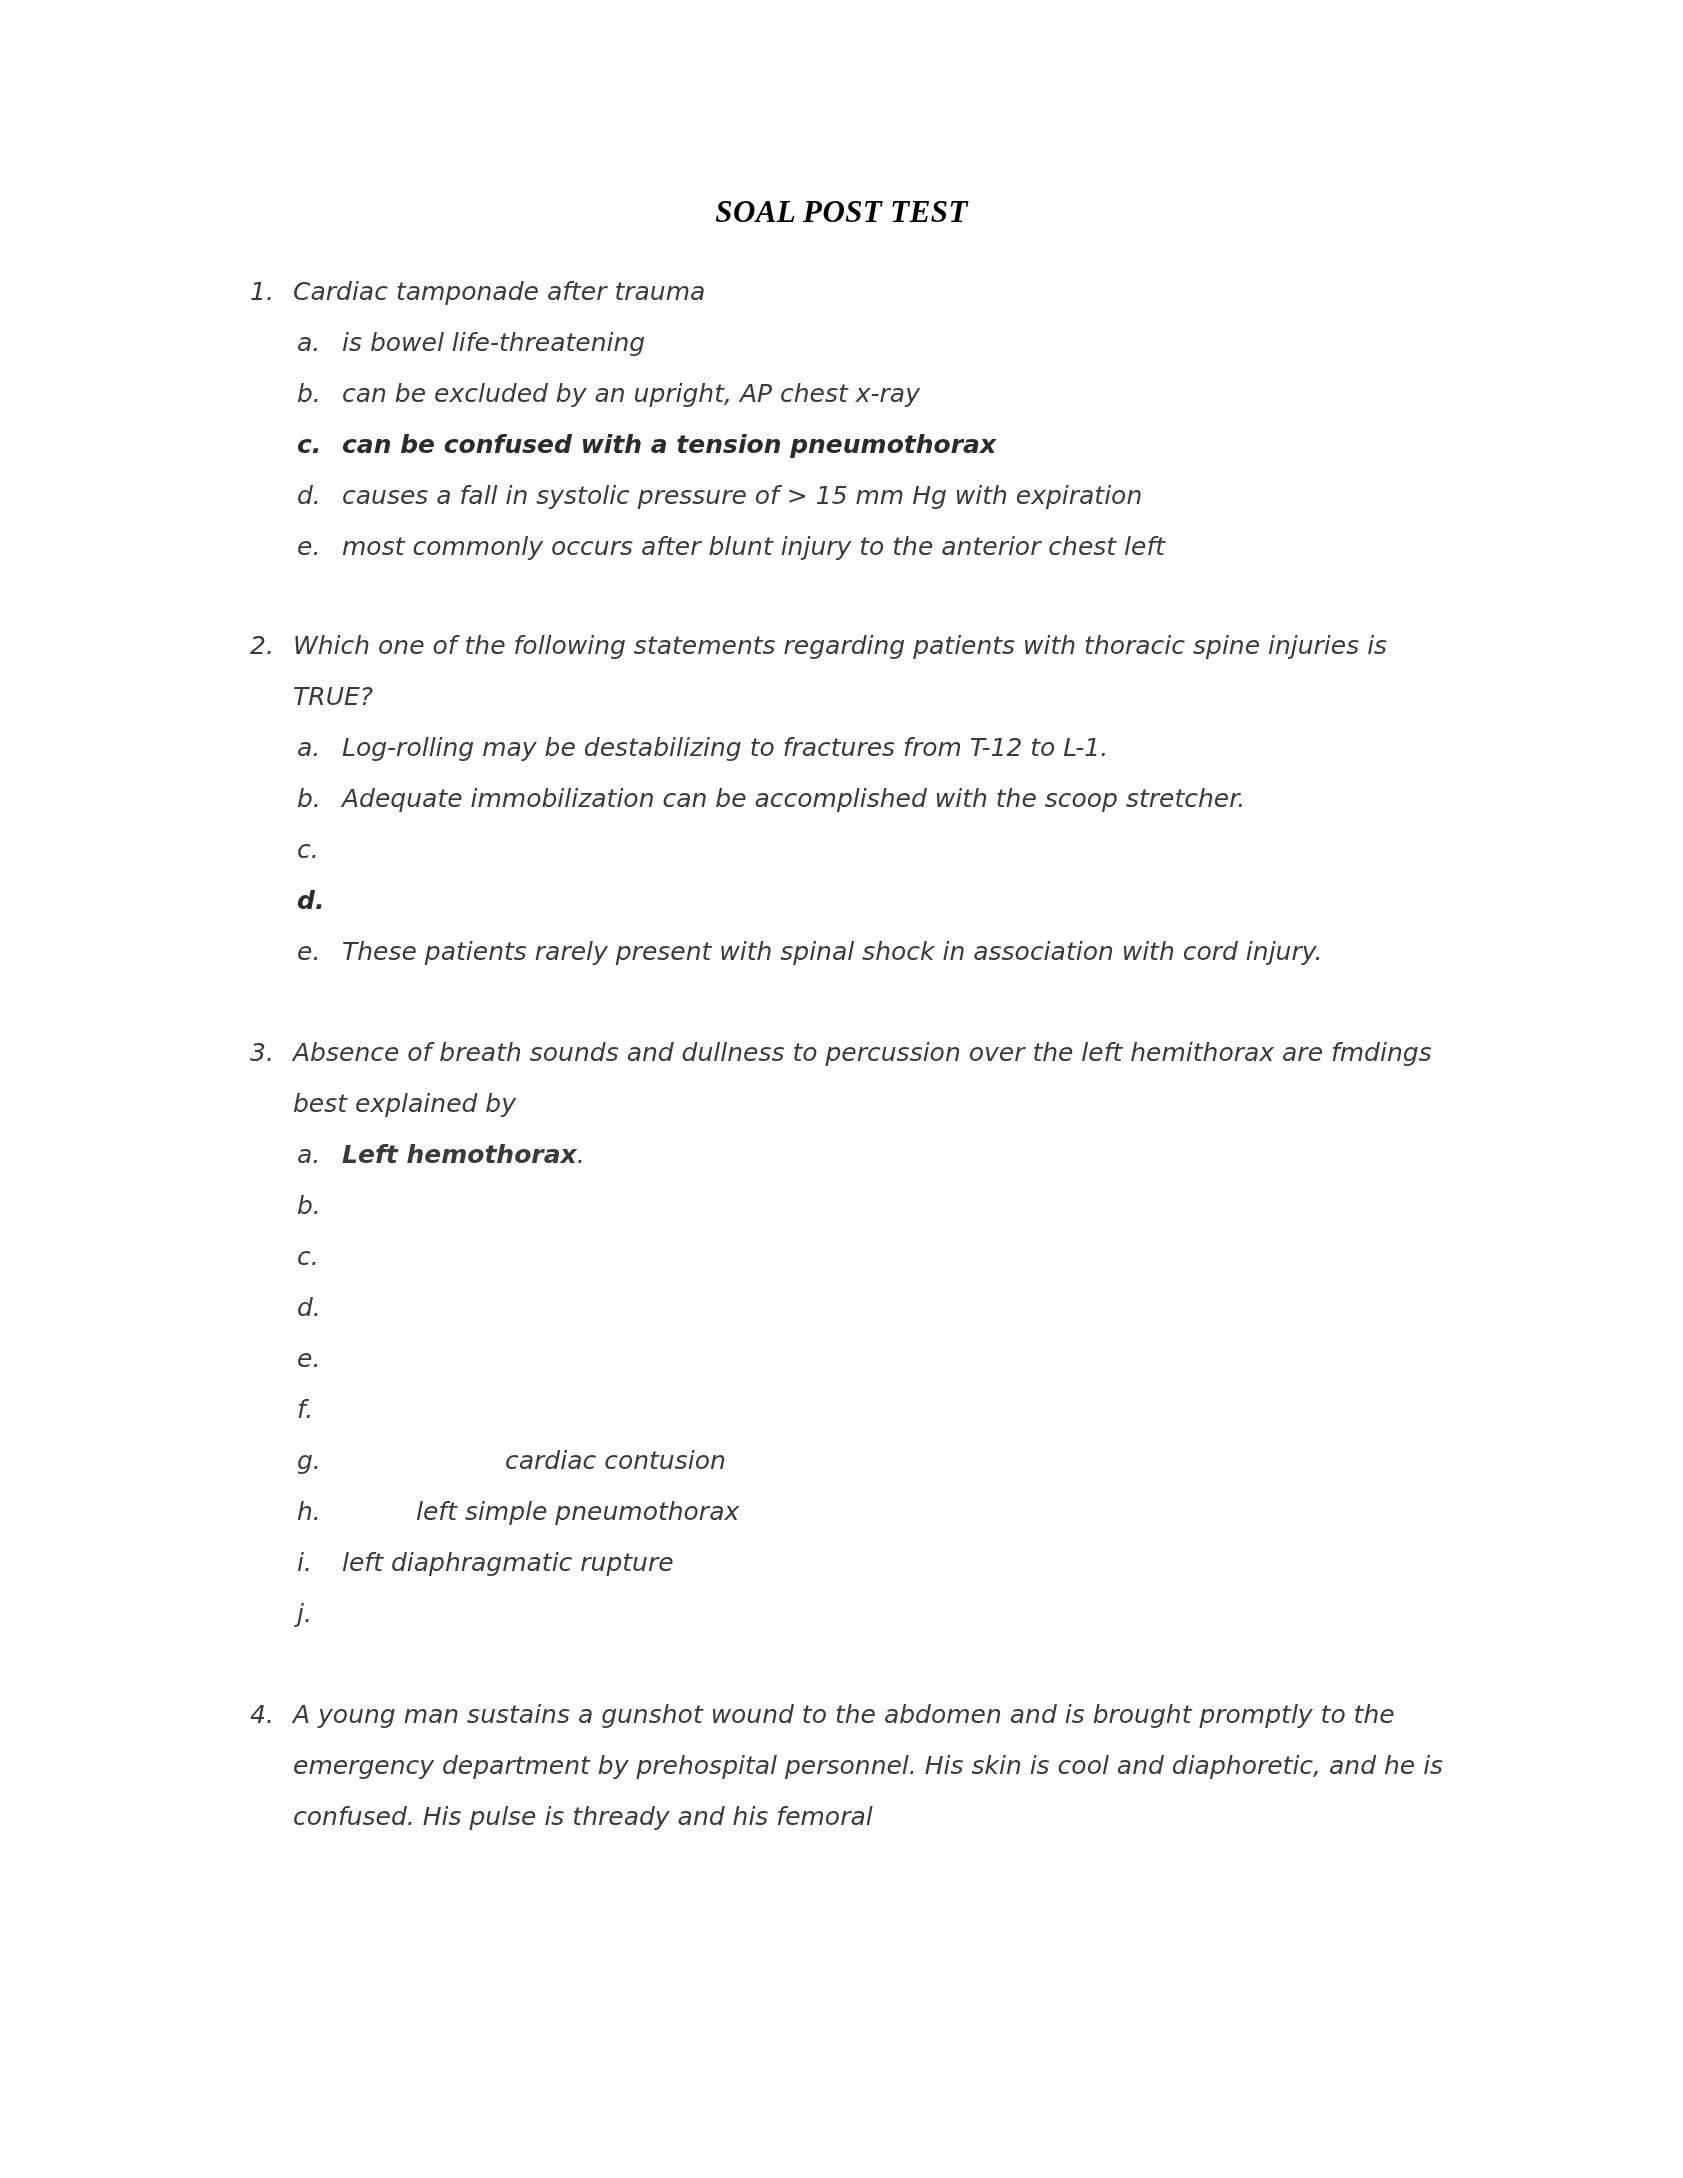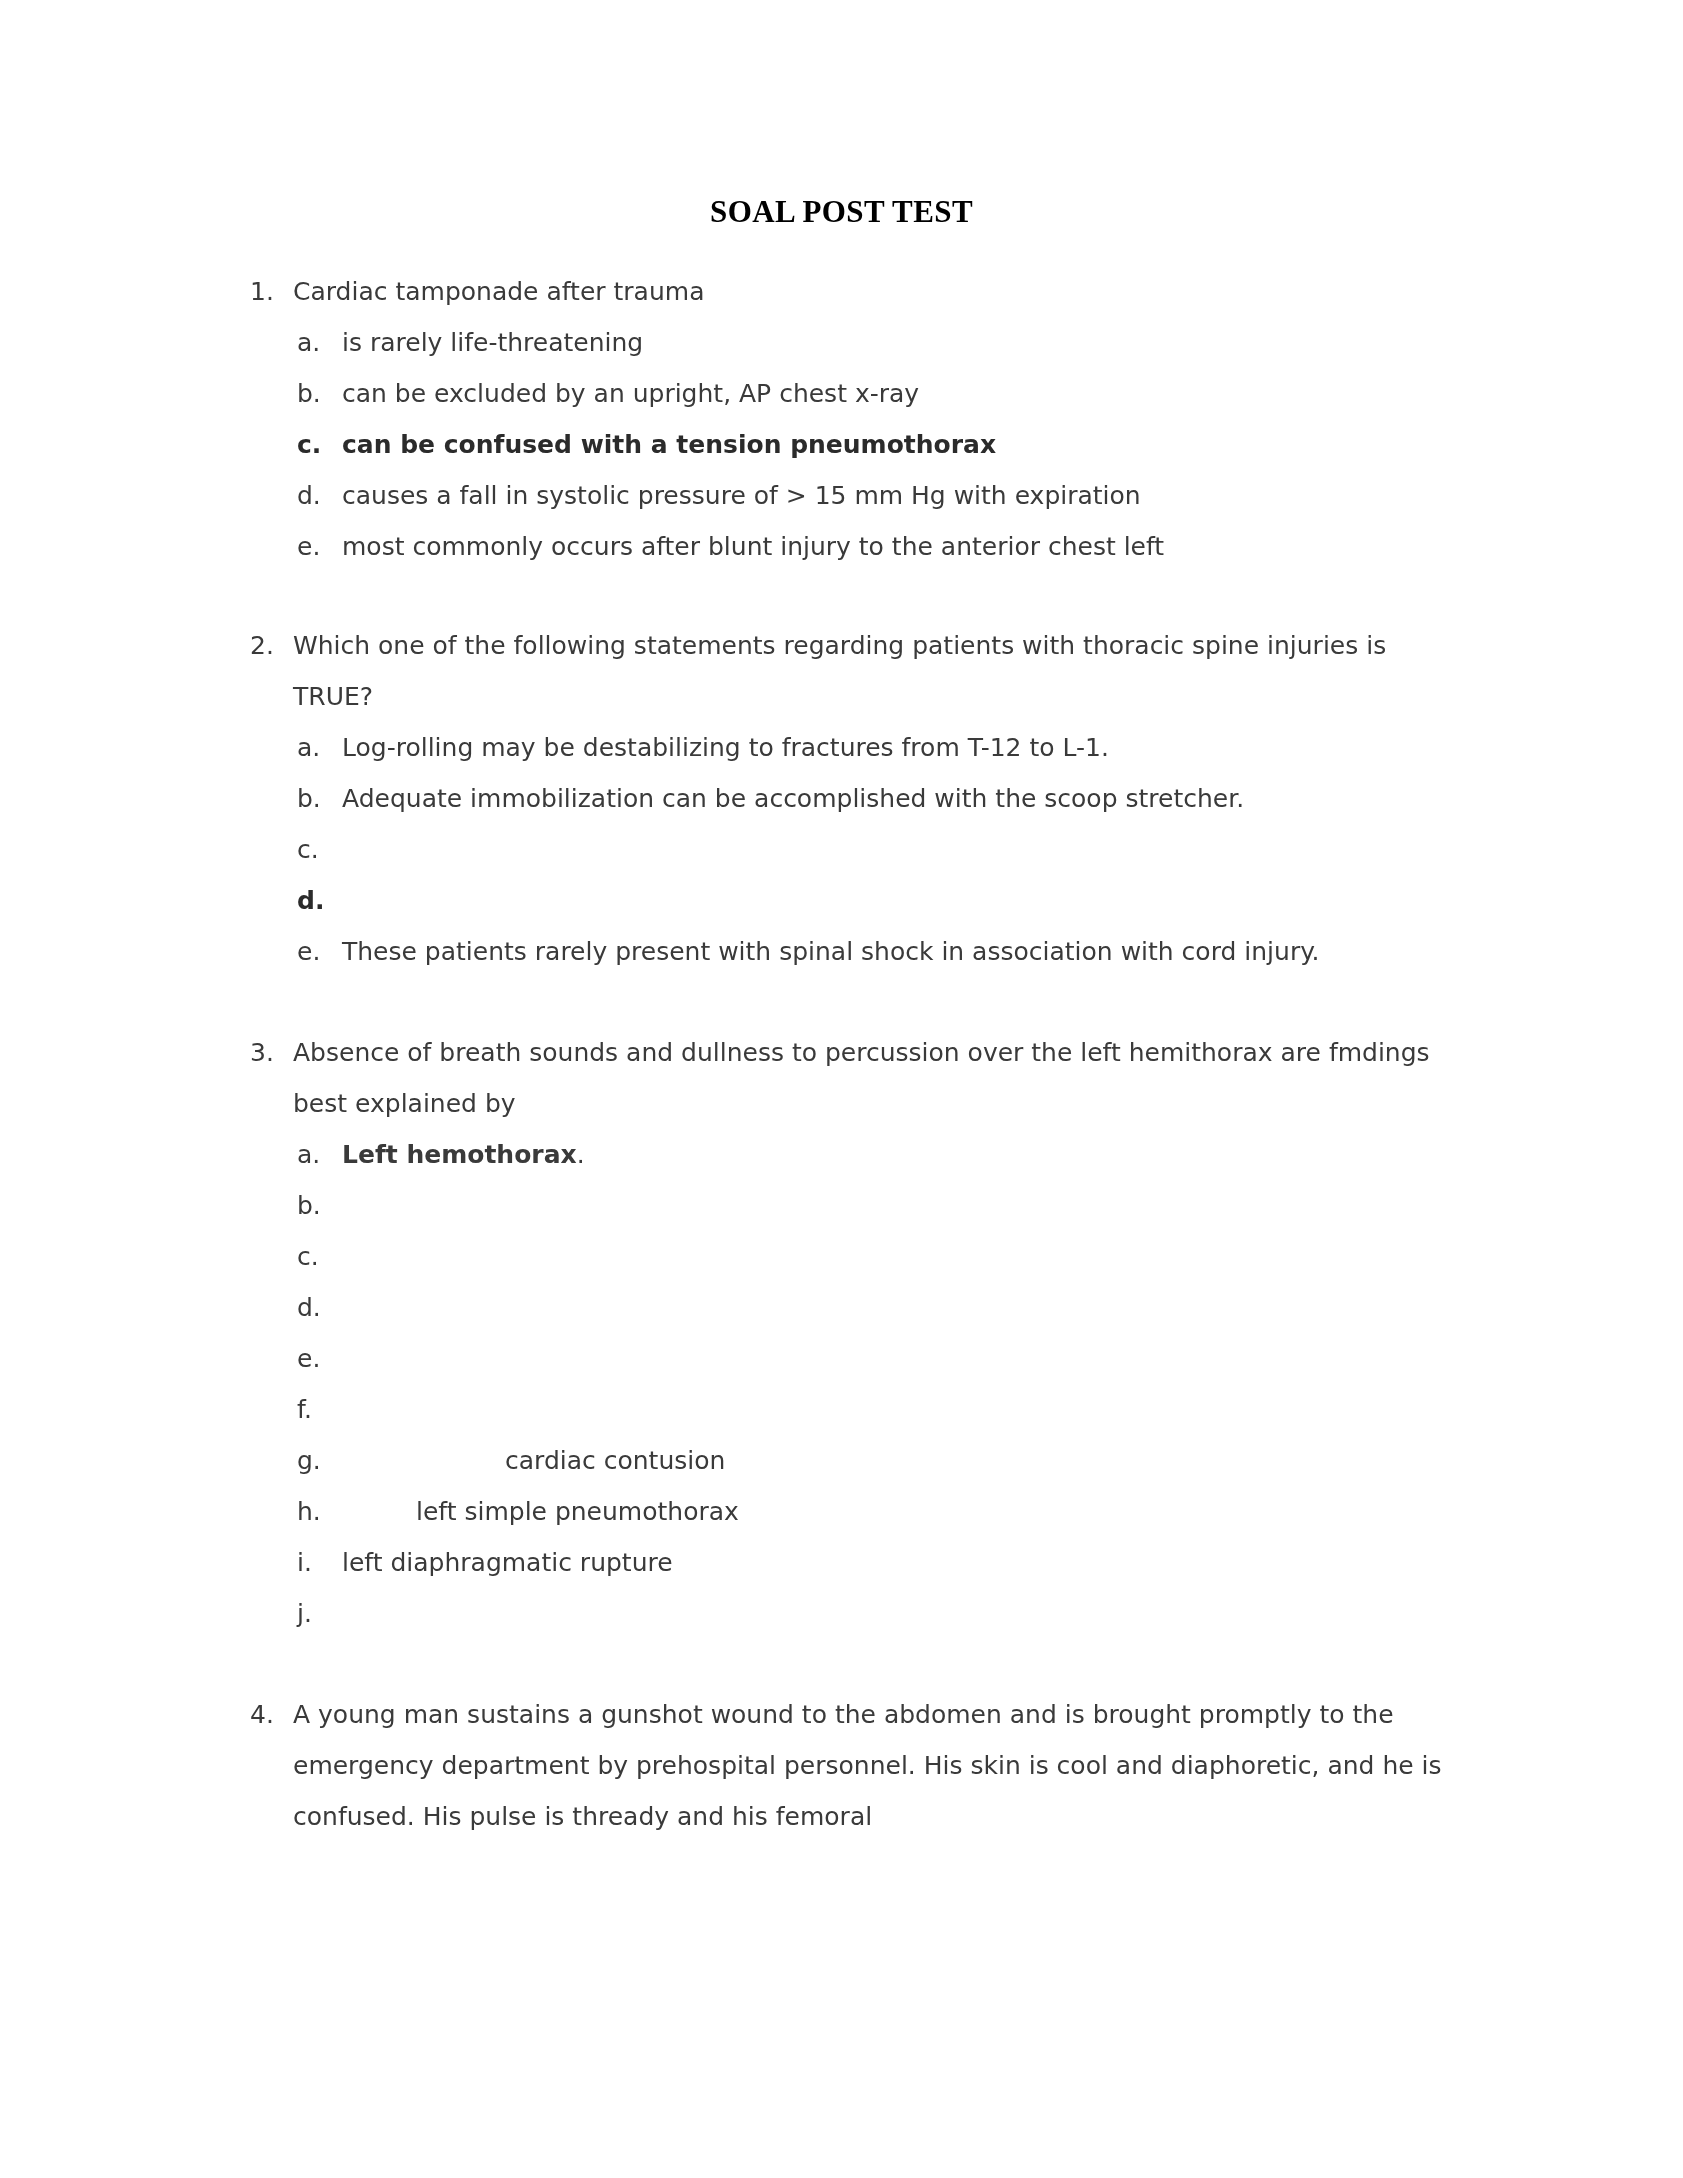--- a/index.html
+++ b/index.html
@@ -23,20 +23,21 @@
     background: #ffffff;
     box-sizing: border-box;
     overflow: hidden;
   }
 
   .content {
     position: absolute;
     left: 0;
     top: 0;
     width: 1683px;
+    font-style: italic;
   }
 
   
   .doc-title {
     font-family: "Liberation Serif", "DejaVu Serif", serif;
     font-weight: bold;
     font-size: 31px;
     color: #000000;
     text-align: center;
     letter-spacing: 0.4px;
@@ -123,21 +124,21 @@
     <h1 class="doc-title">SOAL POST TEST</h1>
 
     <div class="q-block q1">
       <div class="q-row">
         <span class="q-marker">1.</span>
         <span class="q-text">Cardiac tamponade after trauma</span>
       </div>
 
       <div class="opt-row">
         <span class="opt-marker">a.</span>
-        <span class="opt-text">is rarely life-threatening</span>
+        <span class="opt-text">is bowel life-threatening</span>
       </div>
       <div class="opt-row">
         <span class="opt-marker">b.</span>
         <span class="opt-text">can be excluded by an upright, AP chest x-ray</span>
       </div>
       <div class="opt-row bold">
         <span class="opt-marker">c.</span>
         <span class="opt-text bold">can be confused with a tension pneumothorax</span>
       </div>
       <div class="opt-row">

